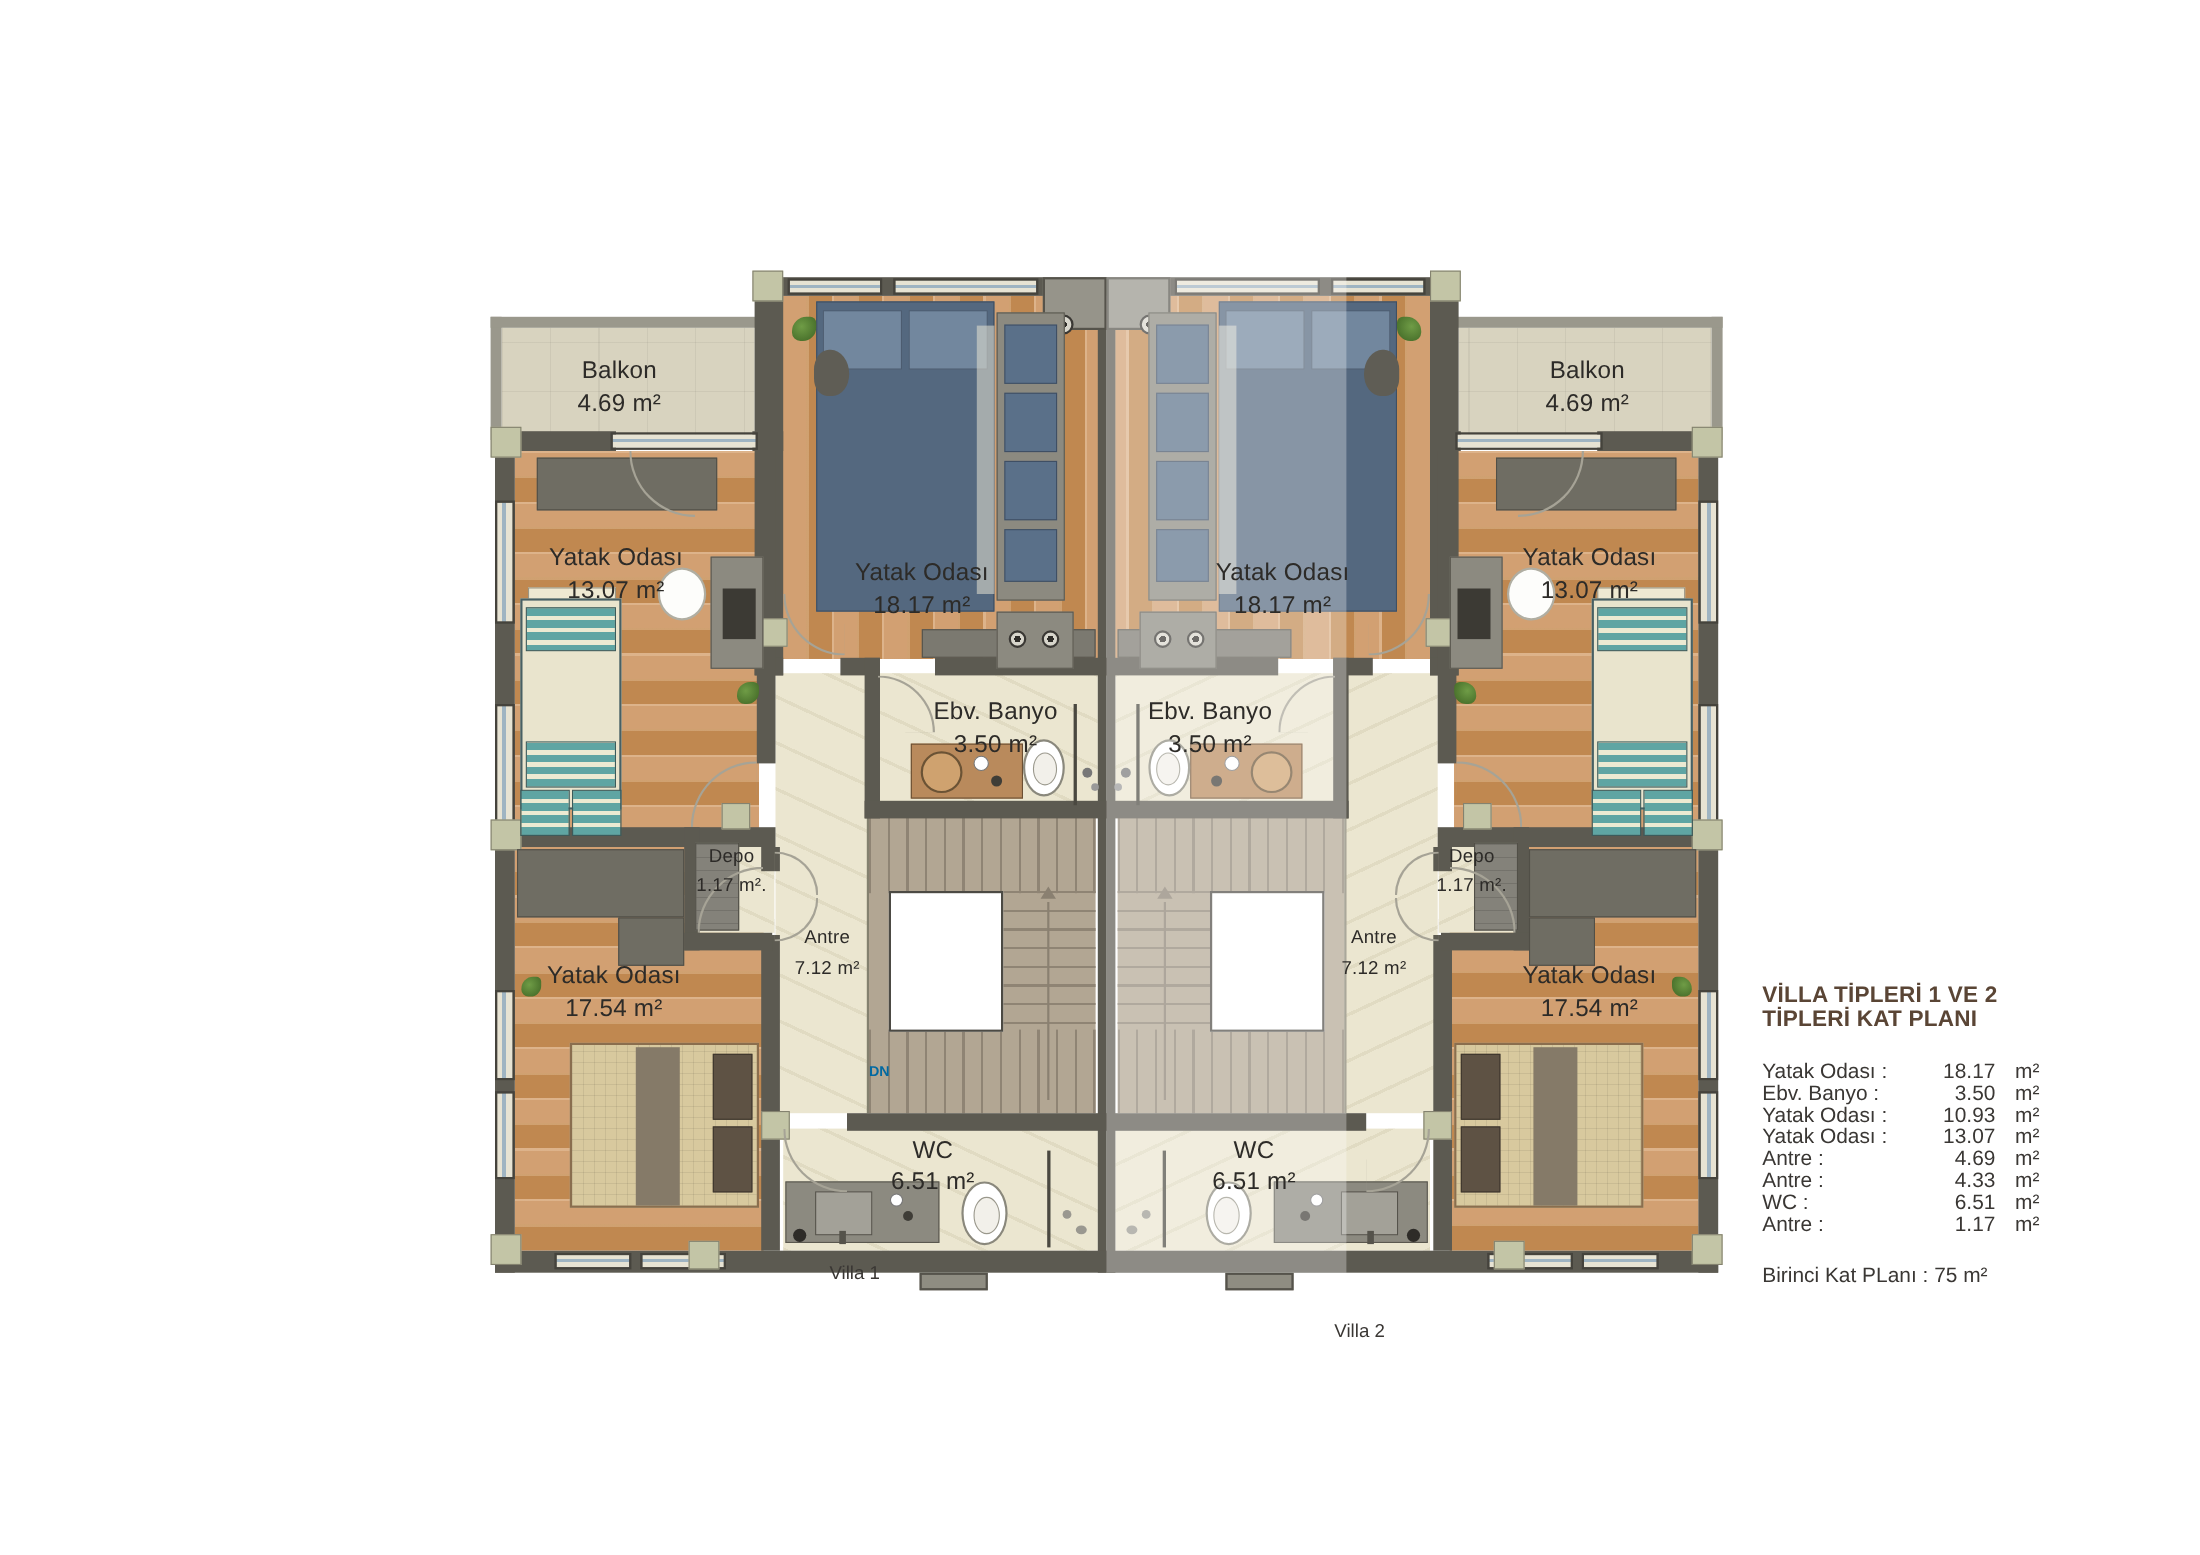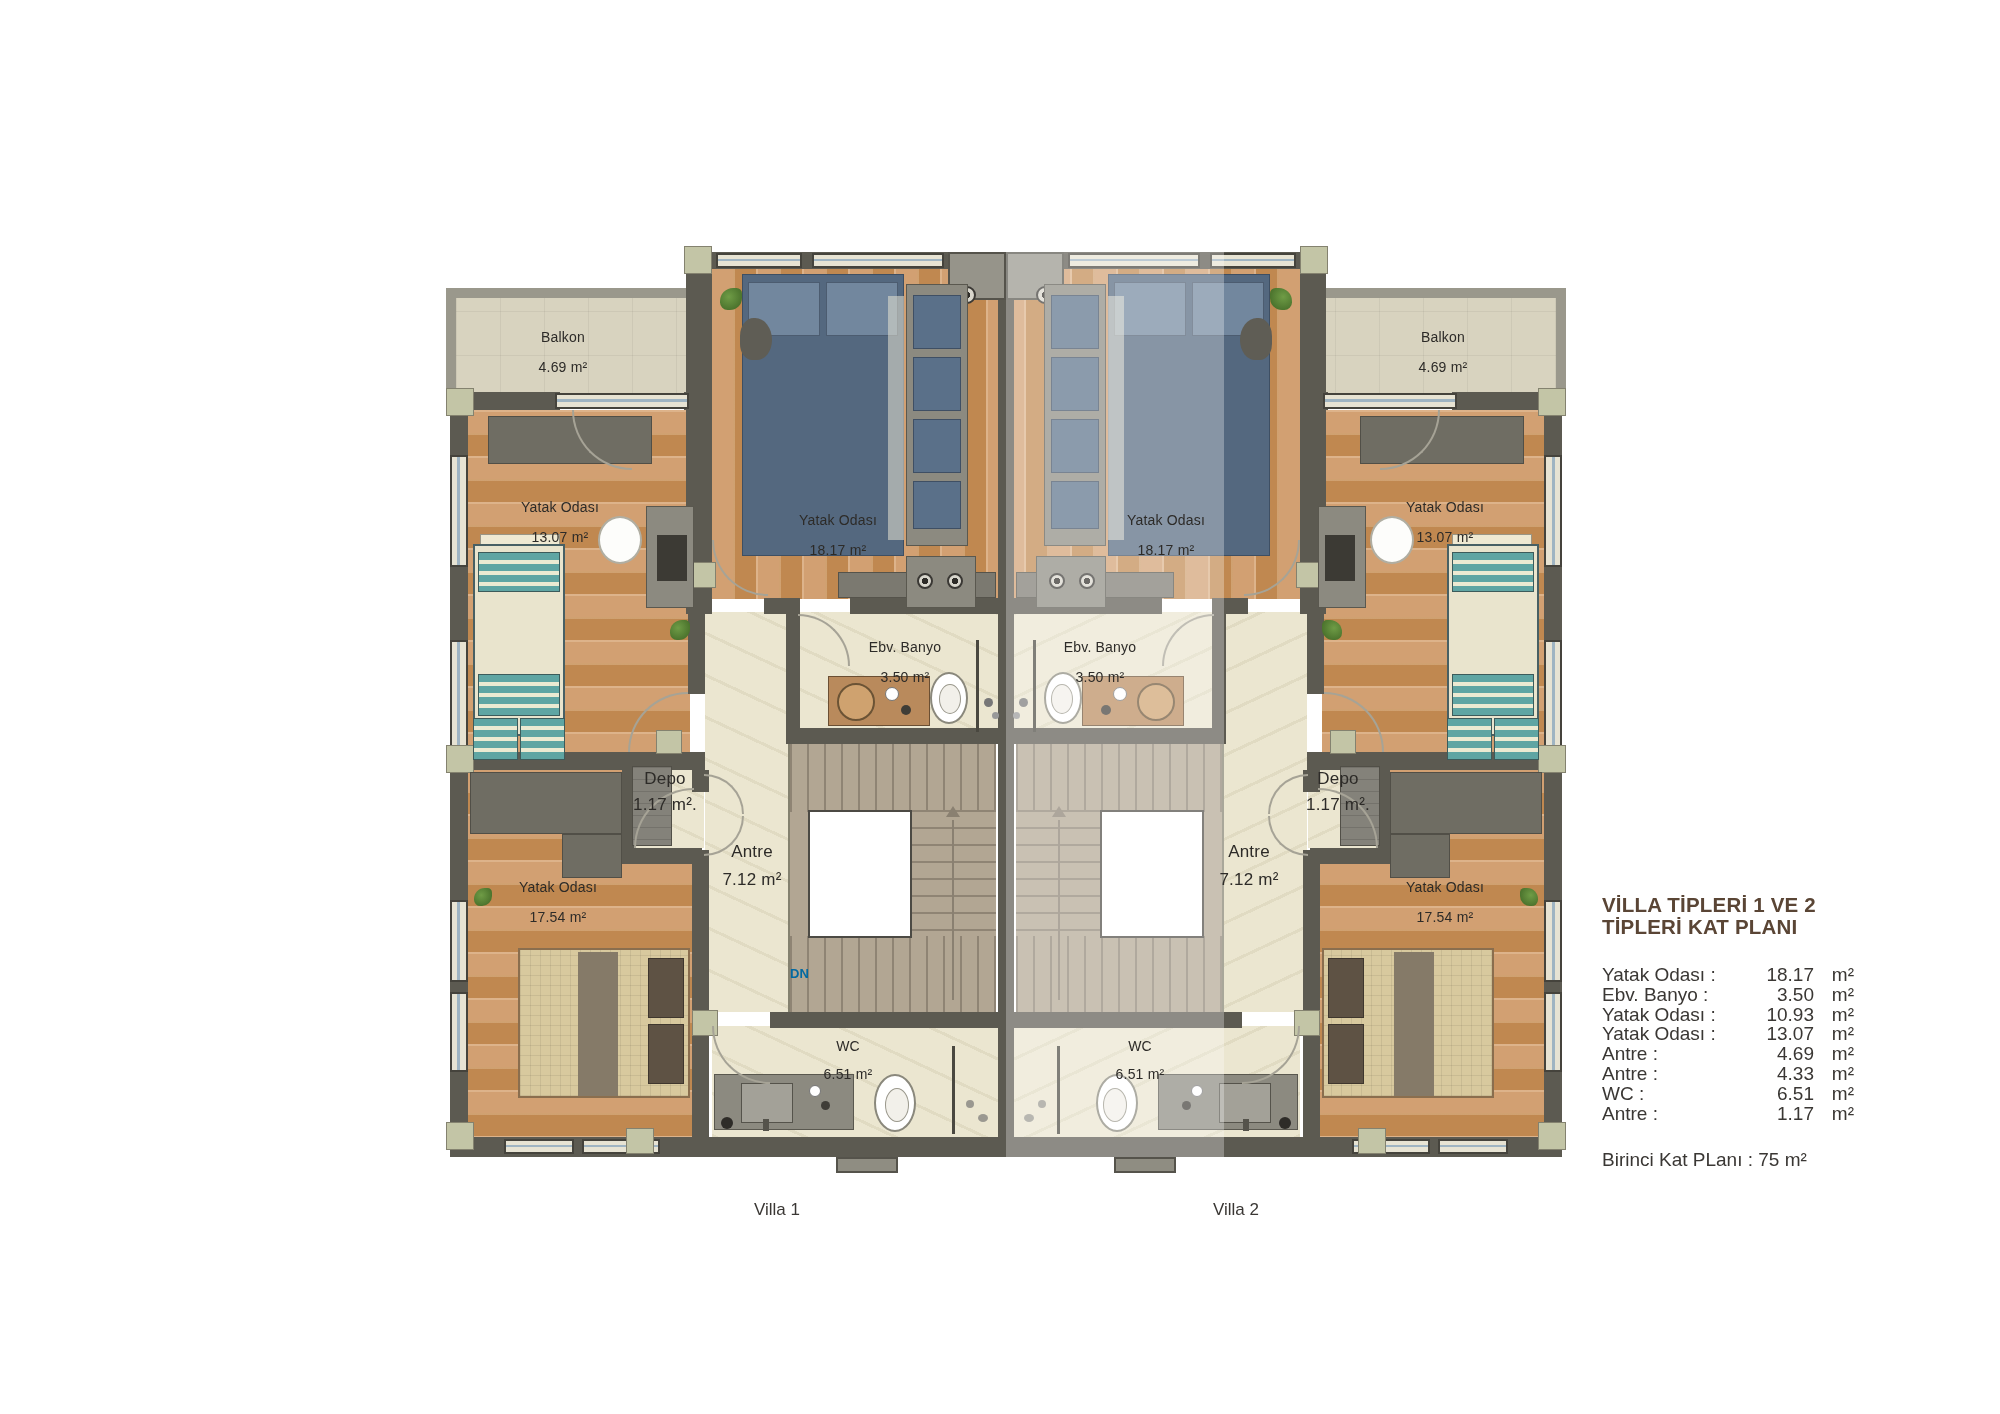--- a/index.html
+++ b/index.html
@@ -64,21 +64,21 @@
   .dot{border-radius:50%;}
   .shelf{background:#84827a;border:1px solid #514f47;background-image:repeating-linear-gradient(180deg,rgba(0,0,0,.12) 0 1px,transparent 1px 12px);}
   .blob{background:#5f5d55;border-radius:45% 55% 50% 40%;}
   .stoop{background:#8f8d82;border:2px solid #55534b;}
   .arrowline{background:#8a8071;}
   .arrowhead{width:0;height:0;border-left:7px solid transparent;border-right:7px solid transparent;border-bottom:11px solid #8a8071;background:none;}
   
   .fade{background:rgba(255,255,255,.30);z-index:5;}
   
   .rlabel{position:absolute;z-index:8;width:200px;margin-left:-100px;text-align:center;
-          font-size:14px;line-height:30px;color:#2d2b28;letter-spacing:.2px;}
+          font-size:22px;line-height:30px;color:#2d2b28;letter-spacing:.2px;}
   .smlabel{position:absolute;z-index:8;font-size:13px;font-weight:bold;color:#0369a1;}
   .vlabel{position:absolute;z-index:8;width:160px;margin-left:-80px;text-align:center;
           font-size:17px;color:#3a3734;}
   
   .legend{position:absolute;left:1602px;top:894px;width:252px;z-index:8;color:#3a3734;}
   .legend .title{font-size:20.5px;font-weight:bold;line-height:22px;color:#5a4535;letter-spacing:.2px;}
   .legend .rows{margin-top:27px;}
   .legend .row{display:flex;width:252px;font-size:19px;line-height:19.8px;}
   .legend .row .lab{flex:1;text-align:left;}
   .legend .row .val{width:54px;text-align:right;}
@@ -437,21 +437,21 @@
   </div>
   <div class="rlabel" style="left:848px;top:1032px;line-height:28px">
     <div>WC</div>
     <div>6.51 m²</div>
   </div>
   <div class="rlabel" style="left:1140px;top:1032px;line-height:28px">
     <div>WC</div>
     <div>6.51 m²</div>
   </div>
   <div class="smlabel" style="left:790px;top:966px">DN</div>
-  <div class="vlabel" style="left:777px;top:1200px">Villa 1</div>
+  <div class="vlabel" style="left:777px;top:1148px">Villa 1</div>
   <div class="vlabel" style="left:1236px;top:1200px">Villa 2</div>
 
   <div class="legend">
     <div class="title">
       <div>VİLLA TİPLERİ 1 VE 2</div>
       <div>TİPLERİ KAT PLANI</div>
     </div>
     <div class="rows">
       <div class="row">
         <span class="lab">Yatak Odası :</span>

